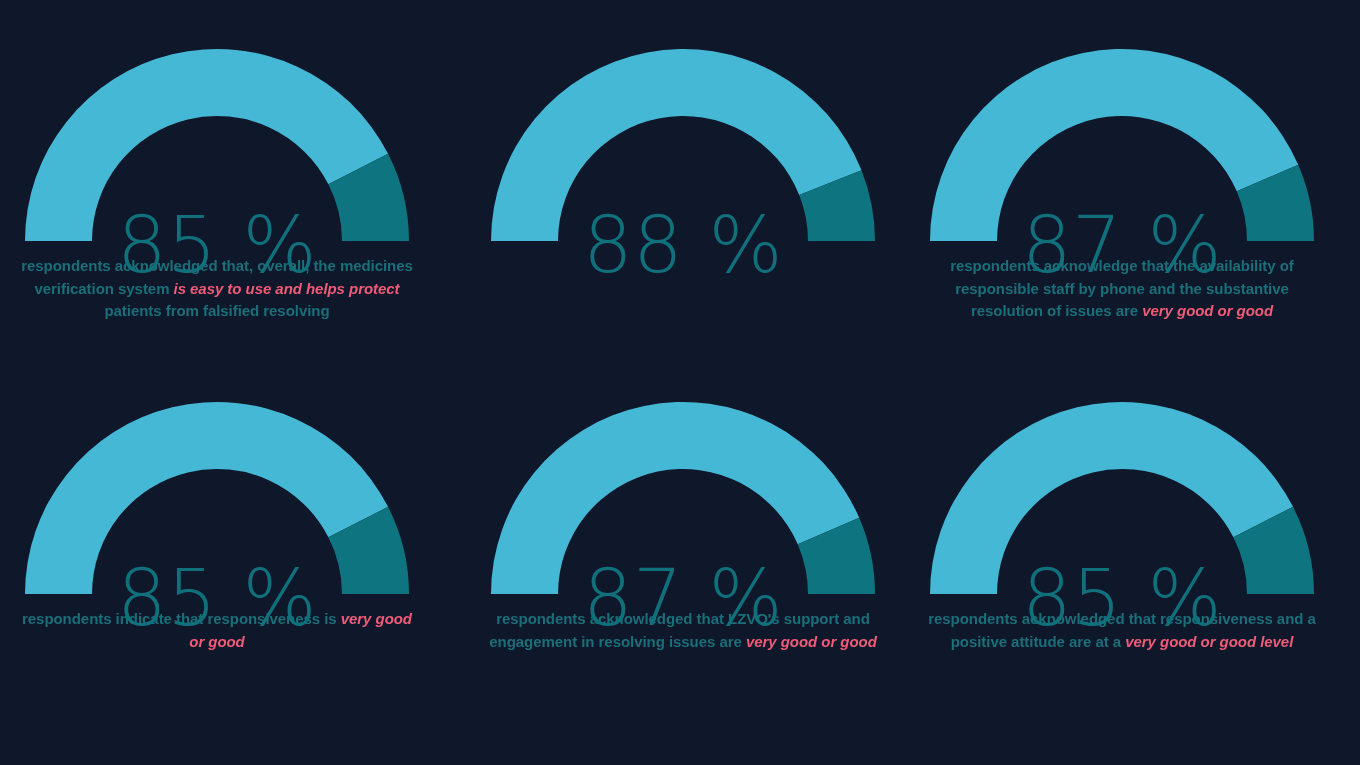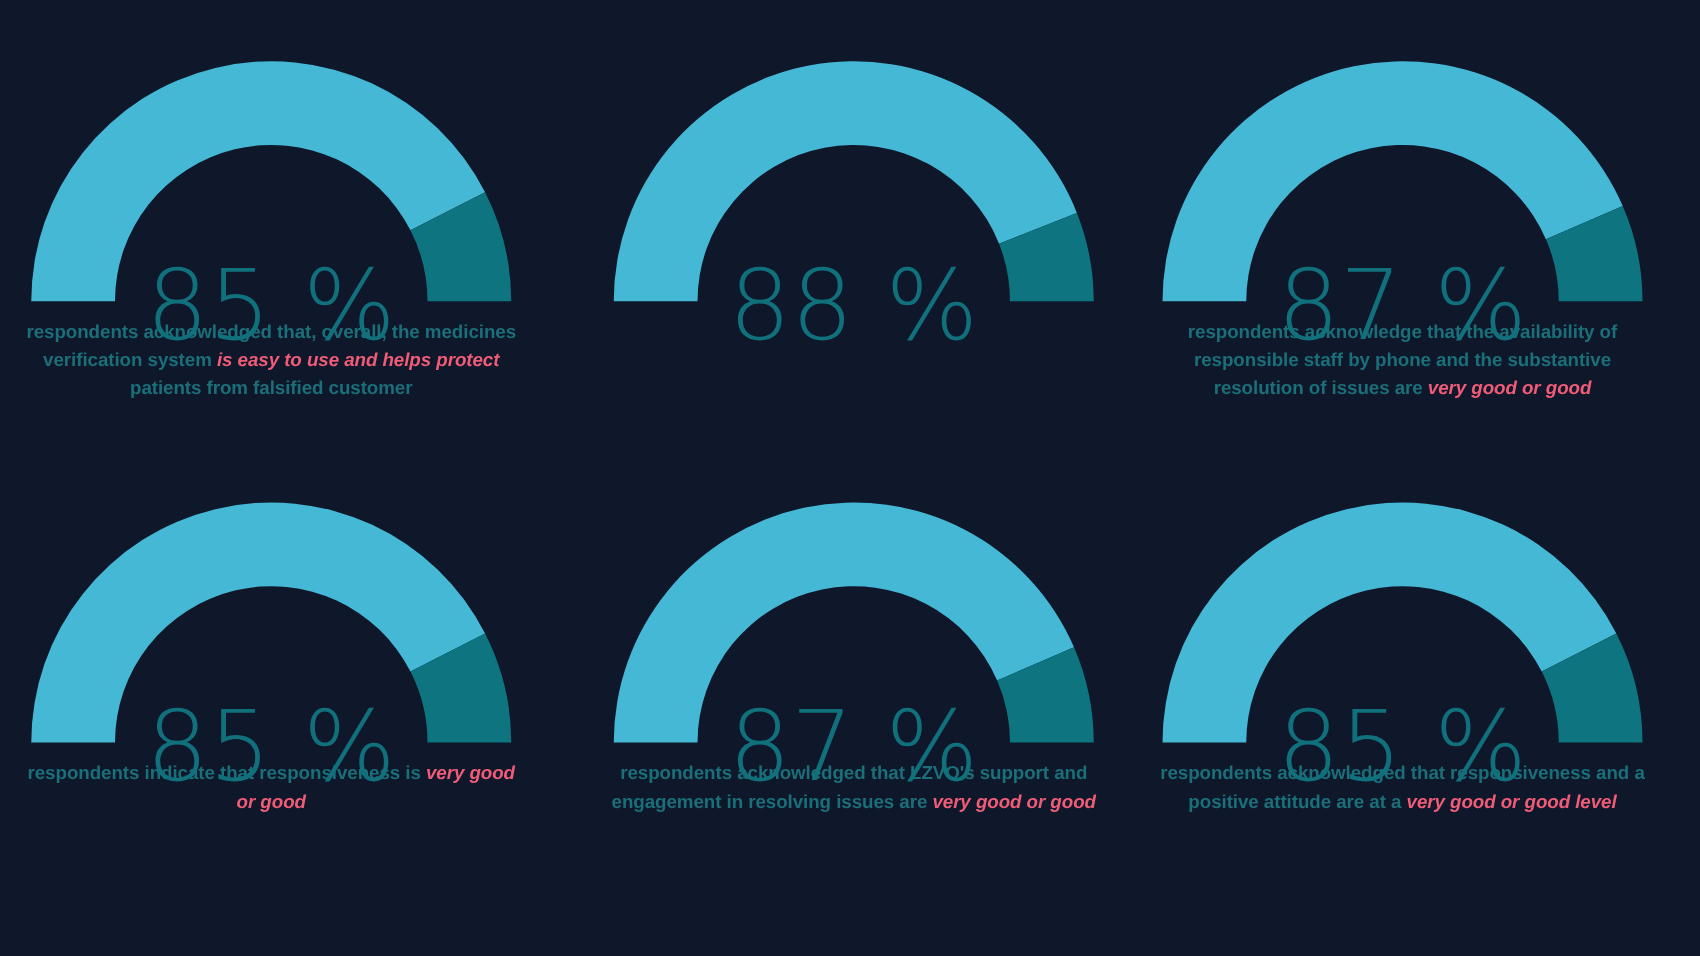--- a/index.html
+++ b/index.html
@@ -63,21 +63,21 @@
 <div id="board" style="background: #0f172a;">
     <div class="gauge-card" style="left: 12px; top: 48px; width: 410px;">
       <div class="gauge-figure">
         <svg class="gauge-svg" width="386" height="194" viewBox="0 0 386 194">
           <path d="M 1 192.99999999999997 A 192 192 0 0 1 364.07325264416664 105.83382405000702 L 304.37581552354595 136.25118753255666 A 125 125 0 0 0 68 192.99999999999997 Z" fill="#45B8D6"></path>
           <path d="M 364.07325264416664 105.83382405000702 A 192 192 0 0 1 385 193 L 318 193 A 125 125 0 0 0 304.37581552354595 136.25118753255666 Z" fill="#0D7480"></path>
         </svg>
         <div class="gauge-value" style="font-size: 78px; top: 158px; color: rgb(16, 112, 124);">85 %</div>
       </div>
       <div style="width: 400px; margin: 13px auto 0px;">
-        <p class="gauge-caption"><span>respondents acknowledged that, overall, the medicines verification system </span><span class="hl" style="color: rgb(240, 92, 120);">is easy to use and helps protect </span><span>patients from falsified customer</span></p>
+        <p class="gauge-caption"><span>respondents acknowledged that, overall, the medicines verification system </span><span class="hl" style="color: rgb(240, 92, 120);">is easy to use and helps protect </span><span>patients from falsified resolving</span></p>
       </div>
     </div>
     <div class="gauge-card" style="left: 478px; top: 48px; width: 410px;">
       <div class="gauge-figure">
         <svg class="gauge-svg" width="386" height="194" viewBox="0 0 386 194">
           <path d="M 1 192.99999999999997 A 192 192 0 0 1 371.5170852905443 122.32008588454185 L 309.22206073603144 146.98443091441527 A 125 125 0 0 0 68 192.99999999999997 Z" fill="#45B8D6"></path>
           <path d="M 371.5170852905443 122.32008588454185 A 192 192 0 0 1 385 193 L 318 193 A 125 125 0 0 0 309.22206073603144 146.98443091441527 Z" fill="#0D7480"></path>
         </svg>
         <div class="gauge-value" style="font-size: 78px; top: 158px; color: rgb(16, 112, 124);">88 %</div>
       </div>

